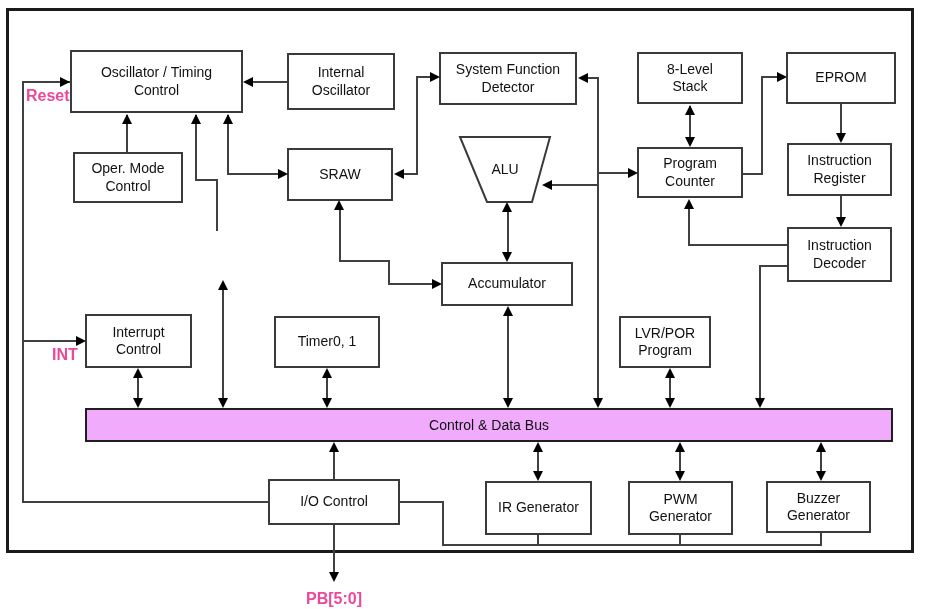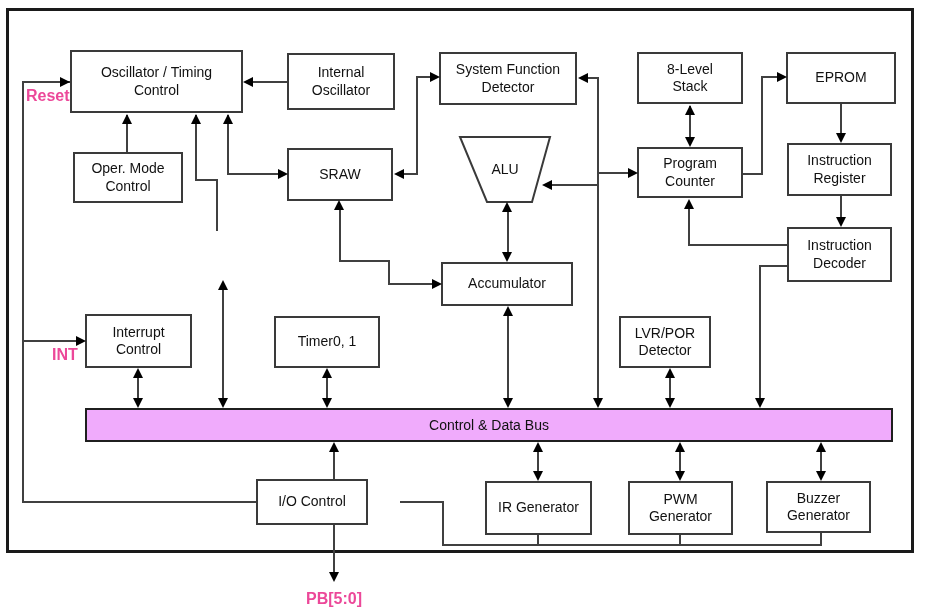--- a/index.html
+++ b/index.html
@@ -119,22 +119,22 @@
 Counter</div>
   <div class="b" style="left:787px;top:143px;width:105px;height:53px">Instruction
 Register</div>
   <div class="b" style="left:441px;top:262px;width:132px;height:44px">Accumulator</div>
   <div class="b" style="left:787px;top:227px;width:105px;height:55px">Instruction
 Decoder</div>
   <div class="b" style="left:85px;top:314px;width:107px;height:54px">Interrupt
 Control</div>
   <div class="b" style="left:274px;top:316px;width:106px;height:52px">Timer0, 1</div>
   <div class="b" style="left:619px;top:316px;width:92px;height:52px">LVR/POR
-Detector</div>
-  <div class="b" style="left:256px;top:479px;width:112px;height:46px">I/O Control</div>
+Program</div>
+  <div class="b" style="left:268px;top:479px;width:132px;height:46px">I/O Control</div>
   <div class="b" style="left:485px;top:481px;width:107px;height:54px">IR Generator</div>
   <div class="b" style="left:628px;top:481px;width:105px;height:54px">PWM
 Generator</div>
   <div class="b" style="left:766px;top:481px;width:105px;height:52px">Buzzer
 Generator</div>
 
   <svg class="alu-svg" width="100" height="70">
     <polygon points="5,2 95,2 77,67 32,67" fill="#ffffff" stroke="#3a3a3a" stroke-width="2"></polygon>
   </svg>
   <div class="alu-txt">ALU</div>

